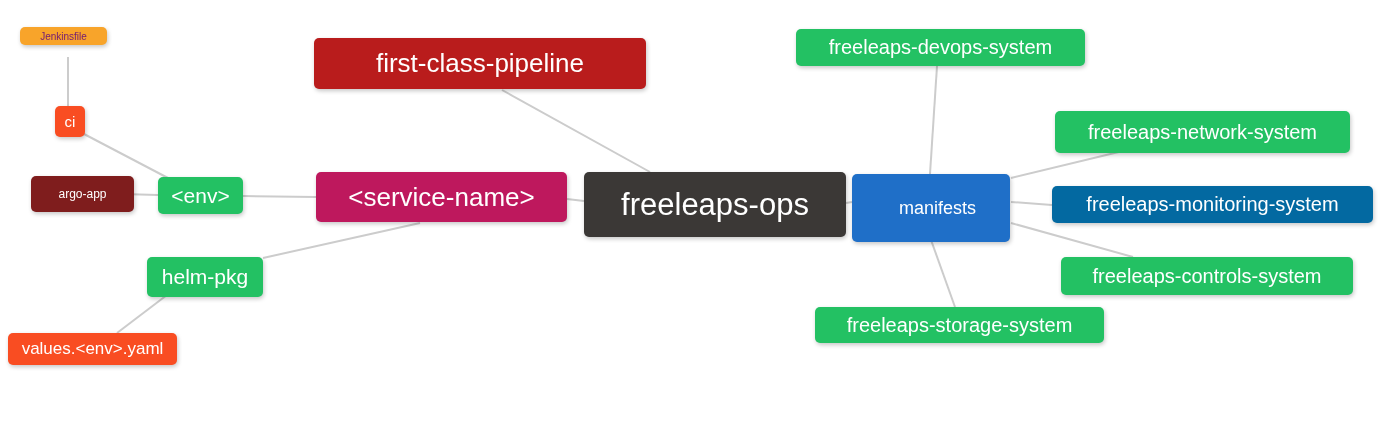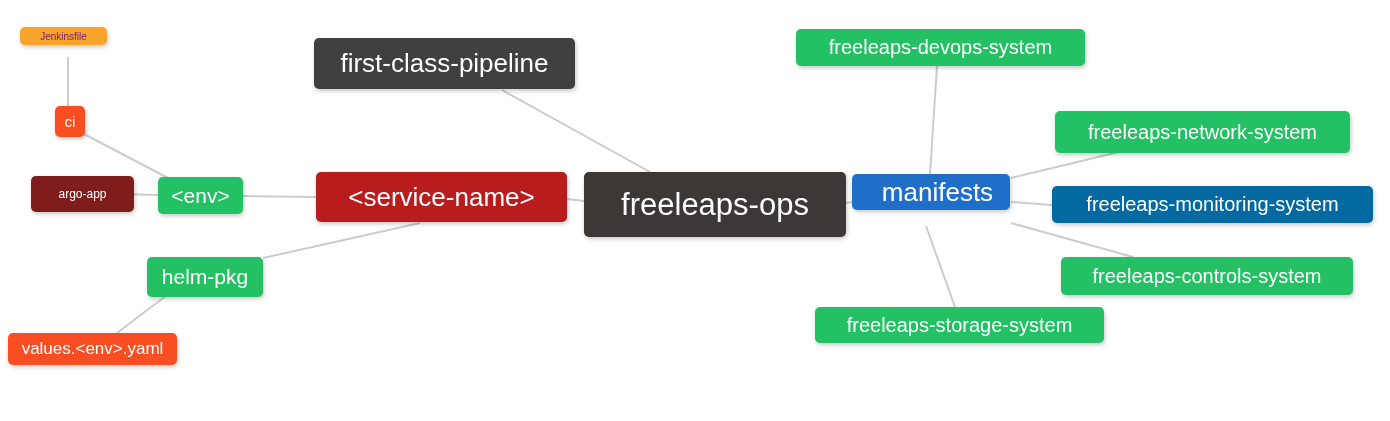--- a/index.html
+++ b/index.html
@@ -68,27 +68,27 @@
   <div class="node" style="left: 55px; top: 106px; width: 30px; height: 31px; font-size: 15px; background-color: rgb(249, 77, 34); color: rgb(255, 255, 255);">ci</div>
 
   <div class="node" style="left: 31px; top: 176px; width: 103px; height: 36px; font-size: 12px; background-color: #7f1d1d; color: rgb(255, 255, 255);">argo-app</div>
 
   <div class="node" style="left: 158px; top: 177px; width: 85px; height: 37px; font-size: 21px; background-color: rgb(35, 193, 99); color: rgb(255, 255, 255);">&lt;env&gt;</div>
 
   <div class="node" style="left: 147px; top: 257px; width: 116px; height: 40px; font-size: 21px; background-color: rgb(35, 193, 99); color: rgb(255, 255, 255);">helm-pkg</div>
 
   <div class="node" style="left: 8px; top: 333px; width: 169px; height: 32px; font-size: 17px; background-color: rgb(249, 77, 34); color: rgb(255, 255, 255);">values.&lt;env&gt;.yaml</div>
 
-  <div class="node" style="left: 314px; top: 38px; width: 261px; height: 51px; font-size: 26px; background-color: #404040; color: rgb(255, 255, 255);">first-class-pipeline</div>
+  <div class="node" style="left: 314px; top: 38px; width: 332px; height: 51px; font-size: 26px; background-color: #b91c1c; color: rgb(255, 255, 255);">first-class-pipeline</div>
 
-  <div class="node" style="left: 316px; top: 172px; width: 251px; height: 50px; font-size: 26px; background-color: #b91c1c; color: rgb(255, 255, 255);">&lt;service-name&gt;</div>
+  <div class="node" style="left: 316px; top: 172px; width: 251px; height: 50px; font-size: 26px; background-color: #be185d; color: rgb(255, 255, 255);">&lt;service-name&gt;</div>
 
   <div class="node" style="left: 584px; top: 172px; width: 262px; height: 65px; font-size: 31px; background-color: rgb(59, 56, 54); color: rgb(255, 255, 255);">freeleaps-ops</div>
 
-  <div class="node" style="left: 852px; top: 174px; width: 158px; height: 36px; font-size: 26px; background-color: rgb(31, 111, 200); color: rgb(255, 255, 255); padding-left: 19px;">manifests</div>
+  <div class="node" style="left: 852px; top: 174px; width: 158px; height: 68px; font-size: 18px; background-color: rgb(31, 111, 200); color: rgb(255, 255, 255); padding-left: 19px;">manifests</div>
 
   <div class="node" style="left: 796px; top: 29px; width: 289px; height: 37px; font-size: 20px; background-color: rgb(35, 193, 99); color: rgb(255, 255, 255);">freeleaps-devops-system</div>
 
   <div class="node" style="left: 1055px; top: 111px; width: 295px; height: 42px; font-size: 20px; background-color: rgb(35, 193, 99); color: rgb(255, 255, 255);">freeleaps-network-system</div>
 
   <div class="node" style="left: 1052px; top: 186px; width: 321px; height: 37px; font-size: 20px; background-color: #0369a1; color: rgb(255, 255, 255);">freeleaps-monitoring-system</div>
 
   <div class="node" style="left: 1061px; top: 257px; width: 292px; height: 38px; font-size: 20px; background-color: rgb(35, 193, 99); color: rgb(255, 255, 255);">freeleaps-controls-system</div>
 
   <div class="node" style="left: 815px; top: 307px; width: 289px; height: 36px; font-size: 20px; background-color: rgb(35, 193, 99); color: rgb(255, 255, 255);">freeleaps-storage-system</div>

